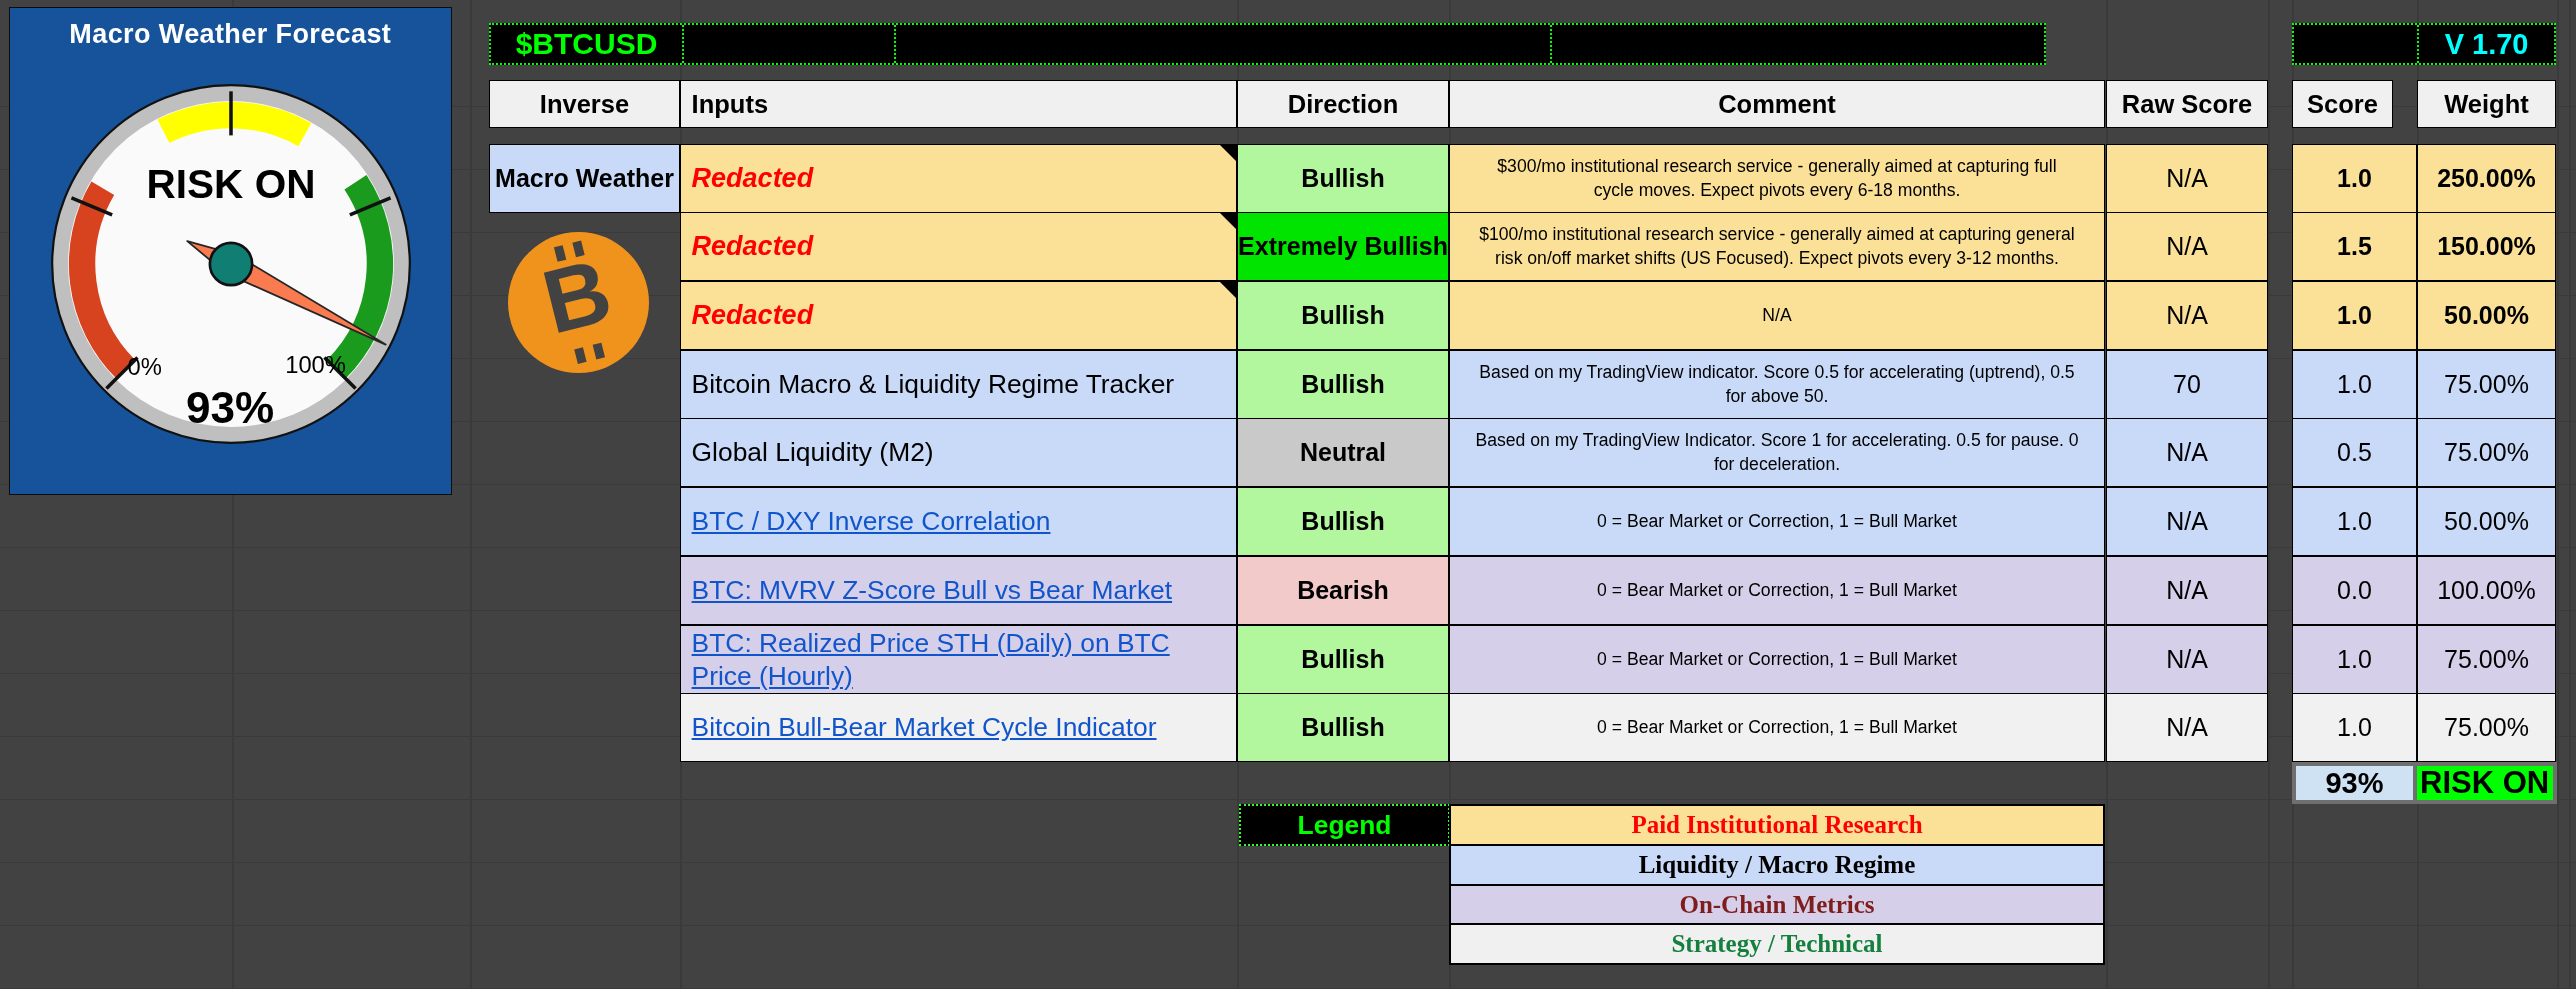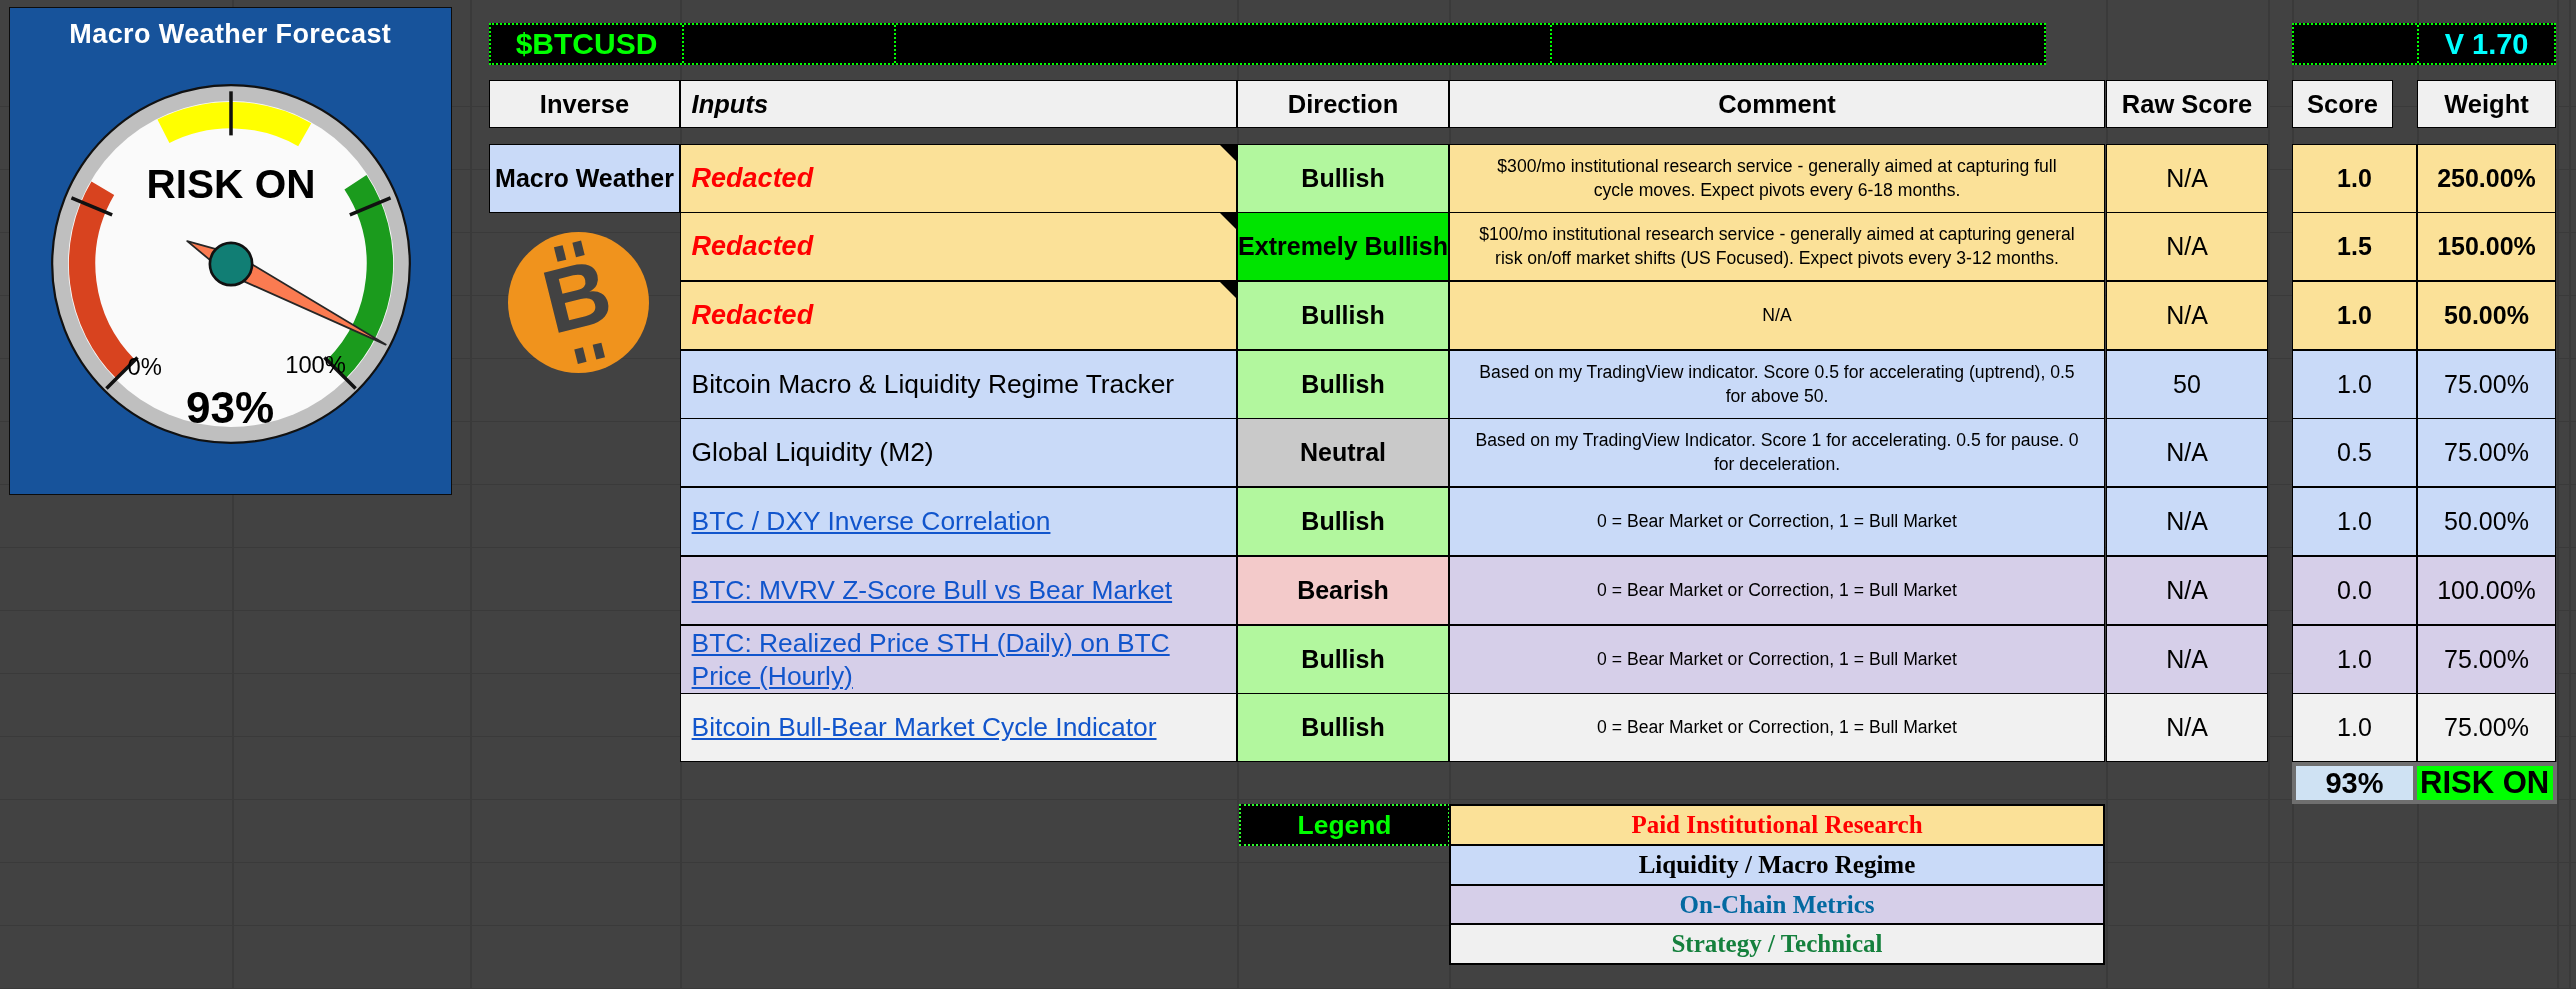--- a/index.html
+++ b/index.html
@@ -25,21 +25,21 @@
   .ticker{justify-content:center;font-size:30px;font-weight:bold;color:#00ff00;}
   .cycle{padding-left:12.3px;font-size:27px;color:#00ff00;white-space:nowrap;}
   .cycle b{margin-left:7px;}
   .version{justify-content:center;font-size:29px;font-weight:bold;color:#00ffff;}
 
   
   .cell{position:absolute;top:0;height:100%;box-sizing:border-box;border:1.3px solid #000;
         display:flex;align-items:center;justify-content:center;text-align:center;}
   .hrow{position:absolute;left:0;top:80px;width:2576px;height:48px;}
   .hcell{background:#f0f0f0;font-weight:bold;font-size:25.5px;}
-  .hcell.left{justify-content:flex-start;padding-left:10.6px;text-align:left;font-style:italic;}
+  .hcell.left{justify-content:flex-start;padding-left:10.6px;text-align:left;}
   .trow{position:absolute;left:489px;width:2068px;height:69px;}
   .input-cell{justify-content:flex-start;padding:0 10.6px;text-align:left;font-size:26.4px;line-height:1.25;}
   .input-cell .link{color:#1155cc;text-decoration:underline;}
   .input-cell .redacted{color:#ff0000;font-weight:bold;font-style:italic;font-size:27px;}
   .note::after{content:"";position:absolute;top:0;right:0;border-top:16.7px solid #000;border-left:16.7px solid transparent;}
   .cat-cell{font-weight:bold;font-size:25px;}
   .dir-cell{font-weight:bold;font-size:25px;}
   .comment-cell{font-size:17.6px;line-height:1.35;padding:0 25px;}
   .num-cell{font-size:25px;}
   .boldnum{font-weight:bold;}
@@ -161,21 +161,21 @@
         <div class="cell num-cell" style="left: 1617px; width: 162px; background: rgb(251, 225, 152);">N/A</div>
         <div class="cell num-cell boldnum" style="left: 1803px; width: 125px; background: rgb(251, 225, 152);">1.0</div>
         <div class="cell num-cell boldnum" style="left: 1928px; width: 139px; background: rgb(251, 225, 152);">50.00%</div>
       </div>
       <div class="trow" style="top: 350px;">
         <div class="cell input-cell" style="left: 191px; width: 557px; background: rgb(201, 218, 248);">
           <span class="">Bitcoin Macro &amp; Liquidity Regime Tracker</span>
         </div>
         <div class="cell dir-cell" style="left: 748px; width: 212px; background: rgb(178, 247, 158);">Bullish</div>
         <div class="cell comment-cell" style="left: 960px; width: 656px; background: rgb(201, 218, 248);">Based on my TradingView indicator. Score 0.5 for accelerating (uptrend), 0.5 for above 50.</div>
-        <div class="cell num-cell" style="left: 1617px; width: 162px; background: rgb(201, 218, 248);">50</div>
+        <div class="cell num-cell" style="left: 1617px; width: 162px; background: rgb(201, 218, 248);">70</div>
         <div class="cell num-cell" style="left: 1803px; width: 125px; background: rgb(201, 218, 248);">1.0</div>
         <div class="cell num-cell" style="left: 1928px; width: 139px; background: rgb(201, 218, 248);">75.00%</div>
       </div>
       <div class="trow" style="top: 418px;">
         <div class="cell input-cell" style="left: 191px; width: 557px; background: rgb(201, 218, 248);">
           <span class="">Global Liquidity (M2)</span>
         </div>
         <div class="cell dir-cell" style="left: 748px; width: 212px; background: rgb(201, 201, 201);">Neutral</div>
         <div class="cell comment-cell" style="left: 960px; width: 656px; background: rgb(201, 218, 248);">Based on my TradingView Indicator. Score 1 for accelerating. 0.5 for pause. 0 for deceleration.</div>
         <div class="cell num-cell" style="left: 1617px; width: 162px; background: rgb(201, 218, 248);">N/A</div>
@@ -238,18 +238,18 @@
     <div class="sumcell sum-score">93%</div>
     <div class="sumcell sum-status">RISK ON</div>
   </div>
 
   <div class="legend-label">
     <span>Legend</span>
   </div>
   <div class="legend-items" id="legendItems">
       <div class="legend-item" style="background: rgb(251, 225, 152); color: rgb(255, 0, 0);">Paid Institutional Research</div>
       <div class="legend-item" style="background: rgb(201, 218, 248); color: rgb(0, 0, 0);">Liquidity / Macro Regime</div>
-      <div class="legend-item" style="background: rgb(214, 207, 233); color: #0369a1;">On-Chain Metrics</div>
+      <div class="legend-item" style="background: rgb(214, 207, 233); color: #7f1d1d;">On-Chain Metrics</div>
       <div class="legend-item" style="background: rgb(240, 240, 240); color: #15803d;">Strategy / Technical</div>
     </div>
 
 </div>
 
 
 </body></html>

